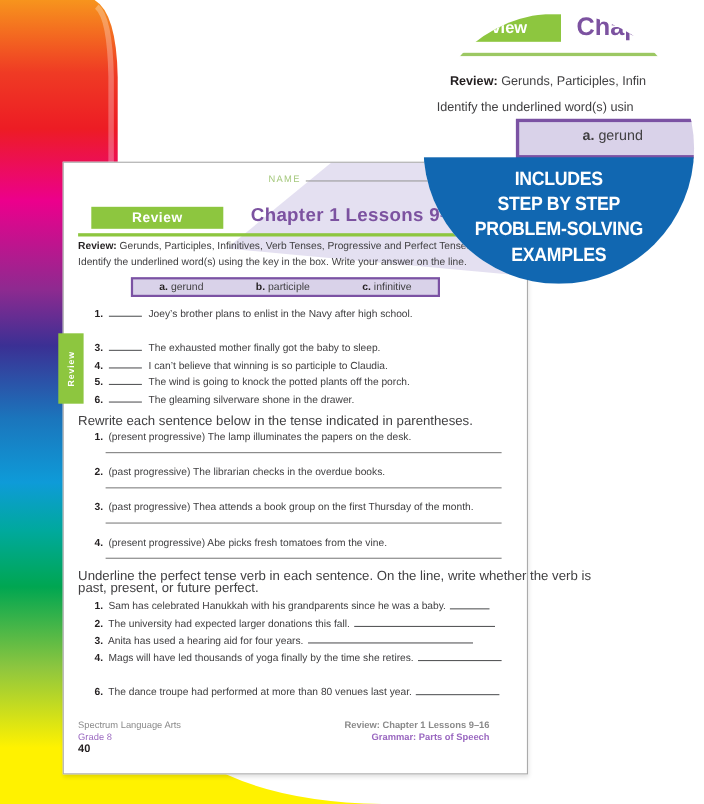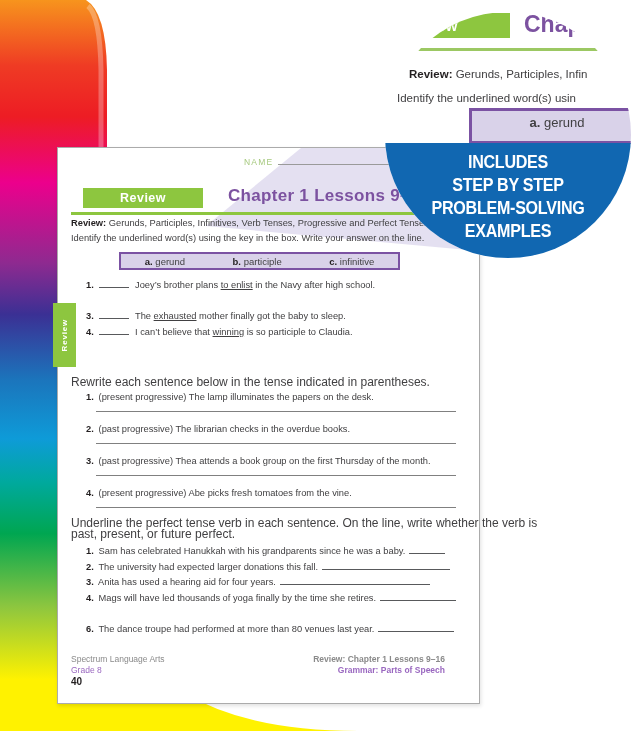--- a/index.html
+++ b/index.html
@@ -29,21 +29,21 @@
   .chapter-title{left:170px;top:38px;font-size:17px;font-weight:600;color:#7c52a0;letter-spacing:.3px;z-index:2;}
   .green-rule{left:13px;top:64px;width:407px;height:2.5px;background:#8dc63f;z-index:2;}
   .intro{left:13px;font-size:9.3px;color:#414042;z-index:2;}
   .intro b{color:#231f20;}
   .key-box{left:61px;top:104px;width:281px;height:18px;background:#d9d2e9;border:2px solid #7b52a3;z-index:2;
     display:flex;align-items:center;justify-content:space-around;font-size:9.5px;color:#414042;}
   .key-box b{color:#231f20;}
   .id-row,.rw-row,.pf-row{left:28px;font-size:9.3px;color:#414042;z-index:2;}
   .num{font-weight:bold;color:#231f20;display:inline-block;min-width:10px;}
   .blank{display:inline-block;width:30px;height:9px;border-bottom:1px solid #58595b;margin:0 6px 0 3px;}
-  .u{text-decoration:underline;}
+  .u{}
   .ans-line{left:38px;width:360px;height:1px;background:#808080;z-index:2;}
   .sec-head{left:13px;font-size:12px;color:#414042;z-index:2;}
   .tail{display:inline-block;height:9px;border-bottom:1px solid #58595b;margin-left:4px;}
   .foot{font-size:8.5px;color:#8a8a8a;z-index:2;}
   .foot-purple{color:#9a68c0;}
   .page-num{font-size:10px;font-weight:bold;color:#231f20;}
   .foot-right{right:34px;font-weight:bold;}
   
   .side-tab{
     position:absolute;left:53px;top:303px;width:23px;height:64px;background:#8dc63f;z-index:4;
@@ -53,21 +53,21 @@
     writing-mode:vertical-rl;transform:rotate(180deg);
     color:#fff;font-weight:bold;font-size:8px;letter-spacing:.8px;
   }
   
   .badge{
     position:absolute;left:385px;top:12px;width:246px;height:246px;border-radius:50%;
     overflow:hidden;background:#fff;z-index:5;
   }
   .badge .abs{position:absolute;}
   .mag-green-box{left:40px;top:1px;width:76px;height:25px;background:#8dc63f;
-    color:#fff;font-weight:bold;font-size:15px;text-align:left;line-height:25px;padding-right:9px;}
+    color:#fff;font-weight:bold;font-size:15px;text-align:center;line-height:25px;padding-right:9px;}
   .mag-chapter{left:139px;top:-1px;font-size:23px;font-weight:600;color:#7c52a0;}
   .mag-rule{left:0;top:36px;width:246px;height:3px;background:#9cc863;}
   .mag-line1{left:24px;top:56px;font-size:11.5px;color:#414042;}
   .mag-line2{left:12px;top:80px;font-size:11.5px;color:#414042;}
   .mag-line1 b,.mag-line2 b{color:#231f20;}
   .mag-key{left:84px;top:96px;width:170px;height:30px;background:#d9d2e9;border:3px solid #7b52a3;
     font-size:13px;color:#414042;text-align:center;line-height:24px;}
   .blue-seg{left:0;top:131px;width:246px;height:115px;background:#1167b1;}
   .blue-text{left:0;top:139px;width:246px;text-align:center;color:#fff;font-weight:bold;
     font-size:17.5px;line-height:23px;letter-spacing:-.3px;transform:scale(.92,1);}
@@ -113,20 +113,22 @@
 
   <div class="abs key-box">
     <span><b>a.</b><span> gerund</span></span>
     <span><b>b.</b><span> participle</span></span>
     <span><b>c.</b><span> infinitive</span></span>
   </div>
 
   <div class="abs id-row" style="top:131px"><span class="num">1.</span><span class="blank"></span><span><span>Joey’s brother plans </span><span class="u">to enlist</span><span> in the Navy after high school.</span></span></div>
   <div class="abs id-row" style="top:162px"><span class="num">3.</span><span class="blank"></span><span><span>The </span><span class="u">exhausted</span><span> mother finally got the baby to sleep.</span></span></div>
   <div class="abs id-row" style="top:177.5px"><span class="num">4.</span><span class="blank"></span><span><span>I can’t believe that </span><span class="u">winning</span><span> is so participle to Claudia.</span></span></div>
+  <div class="abs id-row" style="top:193px"><span class="num">5.</span><span class="blank"></span><span><span>The wind is going </span><span class="u">to knock</span><span> the potted plants off the porch.</span></span></div>
+  <div class="abs id-row" style="top:208.5px"><span class="num">6.</span><span class="blank"></span><span><span>The </span><span class="u">gleaming</span><span> silverware shone in the drawer.</span></span></div>
 
   <div class="abs sec-head" style="top:227px">Rewrite each sentence below in the tense indicated in parentheses.</div>
   <div class="abs rw-row" style="top:244px"><span class="num">1.</span> <span>(present progressive) The lamp illuminates the papers on the desk.</span></div>
   <div class="abs ans-line" style="top:263px"></div>
   <div class="abs rw-row" style="top:276px"><span class="num">2.</span> <span>(past progressive) The librarian checks in the overdue books.</span></div>
   <div class="abs ans-line" style="top:295px"></div>
   <div class="abs rw-row" style="top:308px"><span class="num">3.</span> <span>(past progressive) Thea attends a book group on the first Thursday of the month.</span></div>
   <div class="abs ans-line" style="top:327px"></div>
   <div class="abs rw-row" style="top:340px"><span class="num">4.</span> <span>(present progressive) Abe picks fresh tomatoes from the vine.</span></div>
   <div class="abs ans-line" style="top:359px"></div>

